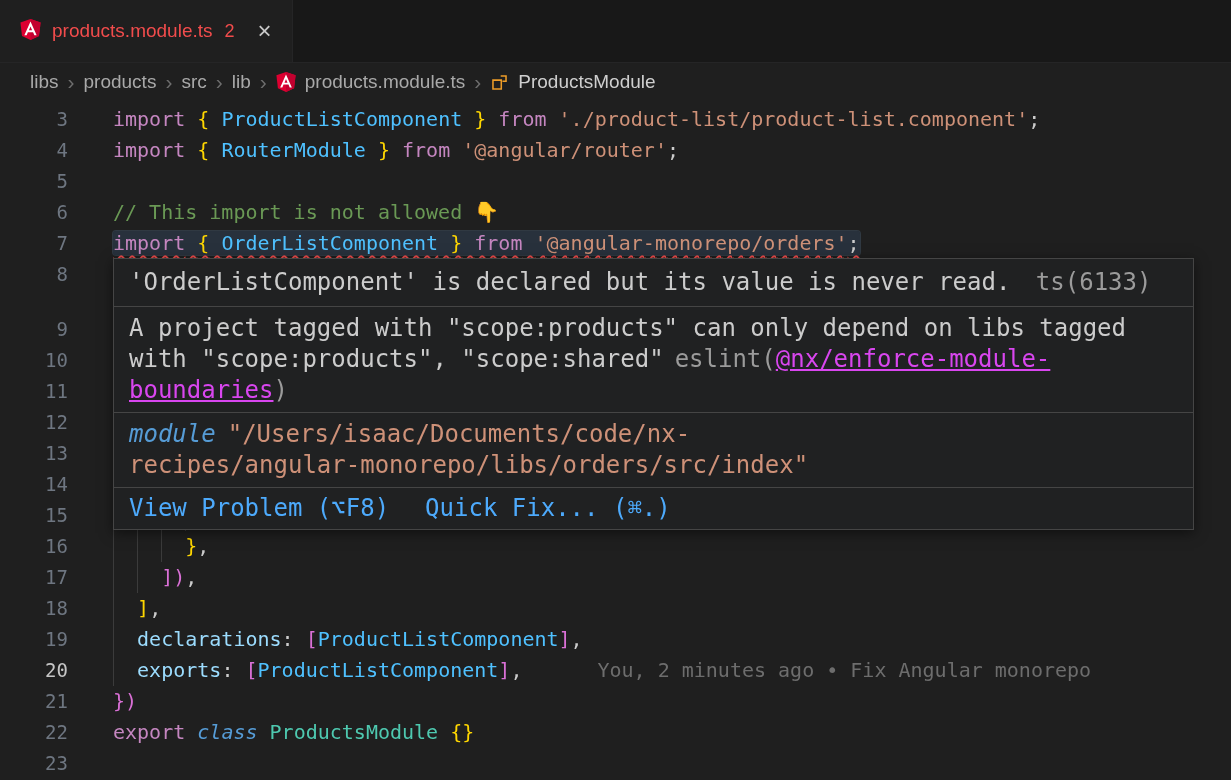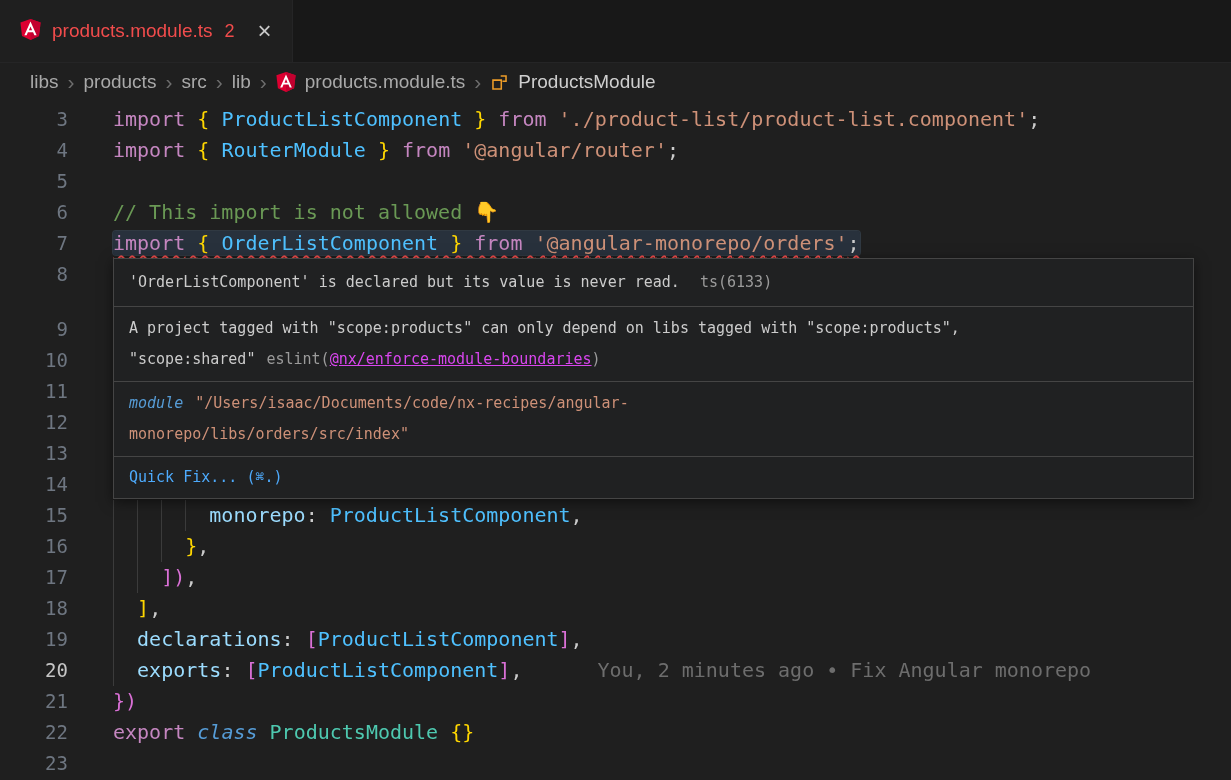--- a/index.html
+++ b/index.html
@@ -43,21 +43,21 @@
   .err-wrap { background:rgba(60,88,120,.32); border-radius:3px;
               box-shadow:0 0 0 1px rgba(110,150,190,.22);
               text-decoration:underline wavy #f14c4c 1.5px;
               text-underline-offset:5px; text-decoration-skip-ink:none;margin-top:32px; }
   .blame { color:#6d6d6d; margin-left:75px; }
 
   
   .hover-popup { position:absolute; left:113px; top:157px; width:1081px; z-index:5;
                  background:#202122; border:1px solid #454545; color:#cccccc;
                  box-shadow:0 3px 12px rgba(0,0,0,.5);
-                 font-size:15px; line-height:31px; }
+                 font-size:24px; line-height:31px; }
   .hp-row { padding:8px 15px; border-bottom:1px solid #454545; }
   .hp-row.hp-two { padding:6px 15px; }
   .hp-src { color:#9b9b9b; }
   .hp-gap { margin-left:11px; }
   .hp-link { color:#d946ef; text-decoration:underline; cursor:pointer; }
   .hp-module-inner { max-width:710px; }
   .hp-module-inner .tk-kw2 { margin-right:12px; }
   .hp-actions { padding:5px 15px; display:flex; gap:36px; }
   .hp-actions a { color:#4daafc; cursor:pointer; text-decoration:none; }
 </style>
@@ -212,16 +212,17 @@
     </div>
     <div class="hp-row hp-two">
       <span class="hp-msg">A project tagged with "scope:products" can only depend on libs tagged with "scope:products", "scope:shared"</span><span class="hp-src hp-gap">eslint(</span><a class="hp-link">@nx/enforce-module-boundaries</a><span class="hp-src">)</span>
     </div>
     <div class="hp-row hp-two">
       <div class="hp-module-inner">
         <span class="tk-kw2">module</span><span class="tk-str">"/Users/isaac/Documents/code/nx-recipes/angular-monorepo/libs/orders/src/index"</span>
       </div>
     </div>
     <div class="hp-actions">
+      <a>View Problem (⌥F8)</a>
       <a>Quick Fix... (⌘.)</a>
     </div>
   </div>
 </div>
 
 </body></html>

